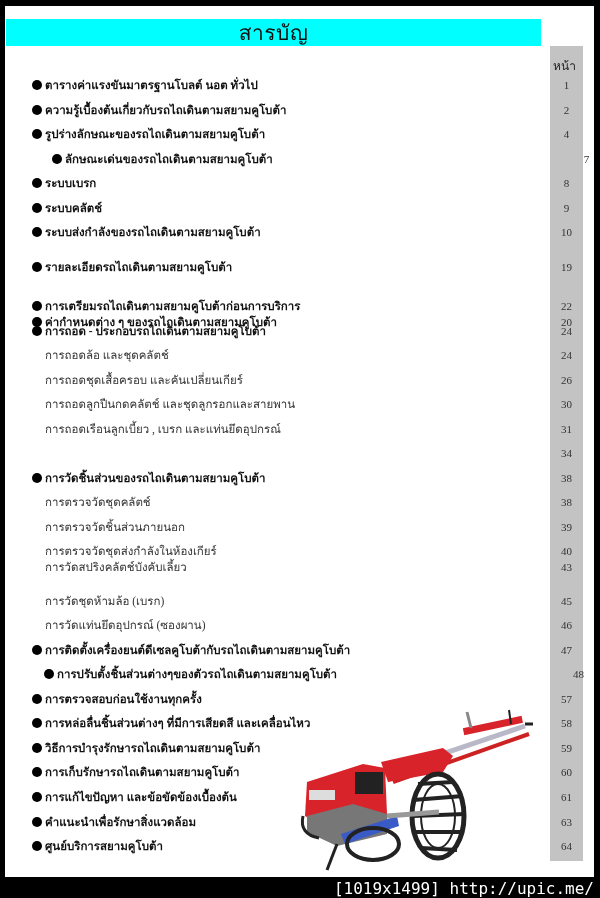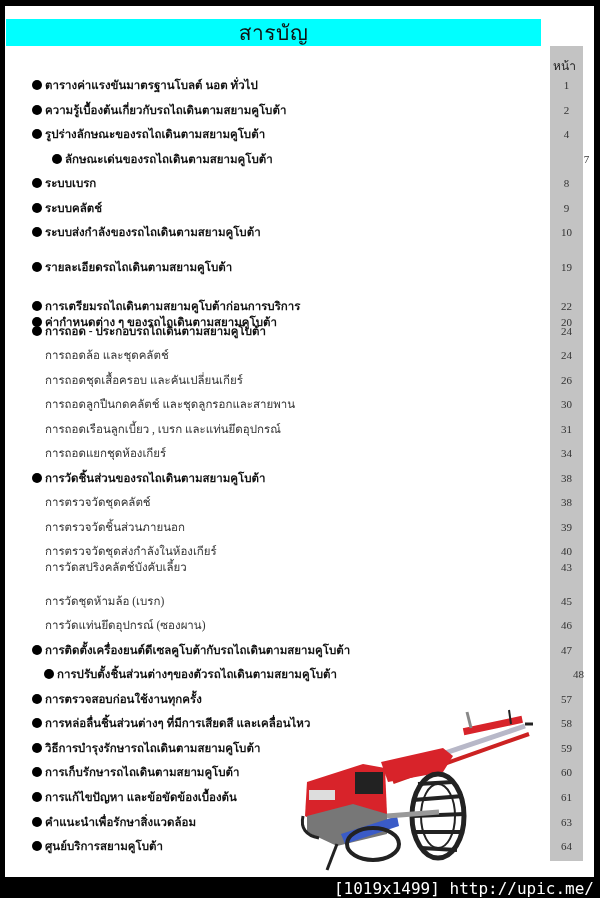--- a/index.html
+++ b/index.html
@@ -132,21 +132,20 @@
       </div>
       <div class="row sub" style="top: 387.15px;">
         <span class="label">การถอดลูกปืนกดคลัตช์ และชุดลูกรอกและสายพาน</span>
         <span class="num">30</span>
       </div>
       <div class="row sub" style="top: 411.7px;">
         <span class="label">การถอดเรือนลูกเบี้ยว , เบรก และแท่นยึดอุปกรณ์</span>
         <span class="num">31</span>
       </div>
       <div class="row sub" style="top: 436.25px;">
-        <span class="label">การถอดแยกชุดห้องเกียร์</span>
         <span class="num">34</span>
       </div>
       <div class="row main" style="top: 460.8px;">
         <span class="bullet"></span>
         <span class="label">การวัดชิ้นส่วนของรถไถเดินตามสยามคูโบต้า</span>
         <span class="num">38</span>
       </div>
       <div class="row sub" style="top: 485.35px;">
         <span class="label">การตรวจวัดชุดคลัตช์</span>
         <span class="num">38</span>

